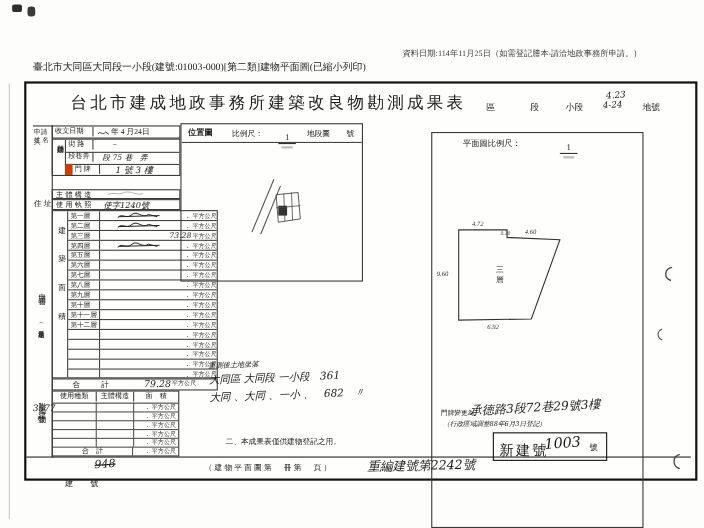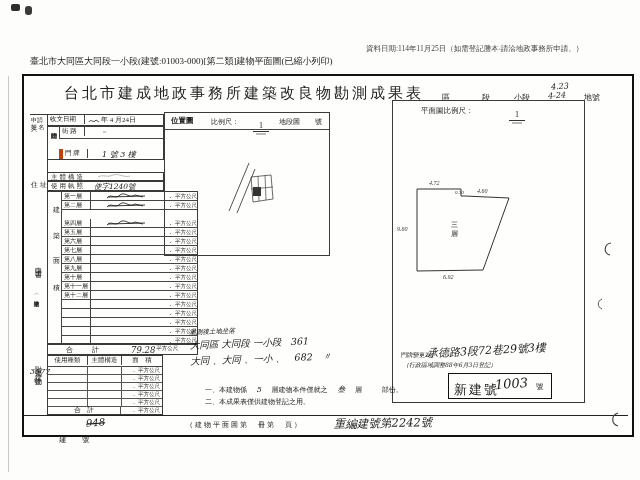--- a/index.html
+++ b/index.html
@@ -60,21 +60,25 @@
         </svg>
       <span class="print" style="font-size:7px;margin-left:16px;">年 4 月24日</span>
     </div>
 
     <div class="cell" style="left:23px;top:50px;width:117px;height:34px;">
       <div class="abs print vtext" style="left:1px;top:1px;font-size:6px;letter-spacing:0;height:32px;">建物門牌</div>
       <div class="abs row" style="left:11px;top:0;width:106px;height:11px;border-bottom:1px solid #444;border-left:1px solid #444;">
         <span class="print" style="font-size:6.5px;width:22px;padding-left:2px;border-right:1px solid #444;">街 路</span>
         <span class="print" style="font-size:7px;margin-left:16px;">－</span>
       </div>
-      <div class="abs row" style="left:11px;top:22px;width:106px;height:11px;border-left:4px solid #c2410c;">
+      <div class="abs row" style="left:11px;top:11px;width:106px;height:11px;border-bottom:1px solid #444;border-left:1px solid #444;">
+        <span class="print" style="font-size:6.5px;width:22px;padding-left:2px;border-right:1px solid #444;">段巷弄</span>
+        <span class="hand" style="font-size:7px;margin-left:8px;">段 75 巷　弄</span>
+      </div>
+      <div class="abs row" style="left:11px;top:22px;width:106px;height:11px;border-left:7px solid #c2410c;">
         <span class="print" style="font-size:6.5px;width:22px;padding-left:2px;border-right:1px solid #444;">門 牌</span>
         <span class="hand" style="font-size:8px;margin-left:14px;">1 號 3 樓</span>
       </div>
     </div>
 
     <div class="cell row" style="left:23px;top:96px;width:117px;height:9px;">
       <span class="print" style="font-size:6.5px;width:40px;padding-left:3px;letter-spacing:2px;">主體構造</span>
       <svg width="34" height="6" viewBox="0 0 34 6" style="margin-left:6px;">
           <path d="M1,4 C6,1 10,5 16,2 C22,0 27,5 33,3" stroke="#aaa" fill="none" stroke-width="0.8"></path>
         </svg>
@@ -97,20 +101,27 @@
               <span class="funit">平方公尺</span>
             </span>
           </div>
         <div class="frow" style="left:0;top:9px;width:137px;height:9px;">
             <span class="flabel">第二層</span>
             <span class="fval">
               <svg class="scrib" width="56" height="9" viewBox="0 0 56 9">
                 <path d="M2,6 C6,1 10,8 15,3 C20,-1 24,7 30,3 L38,5 M3,5 L40,4" stroke="#222" fill="none" stroke-width="0.9"></path>
               </svg>
               <span class="fnumv hand">．</span>
+              <span class="funit">平方公尺</span>
+            </span>
+          </div>
+        <div class="frow" style="left:0;top:18px;width:137px;height:9px;">
+            <span class="flabel">第三層</span>
+            <span class="fval">
+              <span class="fnumv hand">73.28</span>
               <span class="funit">平方公尺</span>
             </span>
           </div>
         <div class="frow" style="left:0;top:27px;width:137px;height:9px;">
             <span class="flabel">第四層</span>
             <span class="fval">
               <svg class="scrib" width="56" height="9" viewBox="0 0 56 9">
                 <path d="M2,6 C6,1 10,8 15,3 C20,-1 24,7 30,3 L38,5 M3,5 L40,4" stroke="#222" fill="none" stroke-width="0.9"></path>
               </svg>
               <span class="fnumv hand">．</span>
@@ -286,21 +297,21 @@
       <svg class="abs" style="left:58px;top:42px;" width="58" height="58" viewBox="0 0 58 58">
         <path d="M6,56 L26,8" stroke="#555" stroke-width="1" fill="none"></path>
         <path d="M14,58 L32,14" stroke="#555" stroke-width="1" fill="none"></path>
         <path d="M28,22 L48,20 L50,44 L30,47 Z" stroke="#444" stroke-width="0.8" fill="none"></path>
         <path d="M35,21 L36,46 M42,20 L43,45" stroke="#444" stroke-width="0.7" fill="none"></path>
         <rect x="30" y="32" width="8" height="9" fill="#333"></rect>
         <path d="M28,34 L50,32" stroke="#444" stroke-width="0.7" fill="none"></path>
       </svg>
     </div>
 
-    <div class="cell" style="left:368px;top:24px;width:193px;height:303px;">
+    <div class="cell" style="left:368px;top:44px;width:193px;height:360px;">
       <span class="abs print" style="left:28px;top:5px;font-size:7.5px;">平面圖比例尺：</span>
       <span class="abs" style="left:116px;top:2px;text-align:center;">
         <span class="fracline">1</span>
         <span class="smudge"></span>
       </span>
       <svg class="abs" style="left:0;top:0;" width="191" height="299" viewBox="0 0 191 299">
         <polygon points="24,88 68,88 68,95 72,95 116,97 90,169 24,170" fill="none" stroke="#333" stroke-width="1"></polygon>
         <text x="36" y="84" font-size="6" fill="#333" font-style="italic">4.72</text>
         <text x="62" y="93" font-size="5" fill="#333" font-style="italic">0.30</text>
         <text x="84" y="92" font-size="6" fill="#333" font-style="italic">4.60</text>
@@ -320,28 +331,20 @@
         <span class="abs print" style="left:87px;top:8px;font-size:7.5px;">號</span>
       </div>
     </div>
 
     <div class="abs hand" style="left:166px;top:250px;transform:rotate(-2deg);">
       <div style="font-size:6.5px;">重測後土地坐落</div>
       <div style="font-size:9.5px;margin-top:2px;white-space:nowrap;">大同區 大同段 一小段　361</div>
       <div style="font-size:9.5px;margin-top:3px;white-space:nowrap;">大同 、大同 、一小 、　682　〃</div>
     </div>
 
-    <div class="abs" style="left:181px;top:308px;font-size:7px;white-space:nowrap;">
-      <span class="print">一、本建物係</span>
-      <span class="hand" style="margin:0 8px;font-size:8px;">5</span>
-      <span class="print">層建物本件僅就之</span>
-      <span class="hand" style="margin:0 8px;font-size:8px;">叁</span>
-      <span class="print">層</span>
-      <span class="print" style="margin-left:18px;">部份。</span>
-    </div>
     <div class="abs print" style="left:181px;top:321px;font-size:7px;">二、本成果表僅供建物登記之用。</div>
 
     <div class="abs" style="left:0;top:339px;width:604px;height:16px;border-top:1.5px solid #222;">
       <span class="abs print" style="left:35px;top:4px;font-size:7.5px;letter-spacing:4px;margin-top:15px;">建　號</span>
       <span class="abs hand" style="left:62px;top:1px;font-size:10px;text-decoration:line-through;transform:rotate(-4deg);">948</span>
       <span class="abs print" style="left:162px;top:4px;font-size:7px;letter-spacing:2px;">（建物平面圖第　冊第　頁）</span>
       <span class="abs hand" style="left:310px;top:0px;font-size:11.5px;transform:rotate(-1deg);white-space:nowrap;">重編建號第2242號</span>
     </div>
 
     <svg class="abs" style="left:576px;top:165px;" width="14" height="16" viewBox="0 0 14 16">

